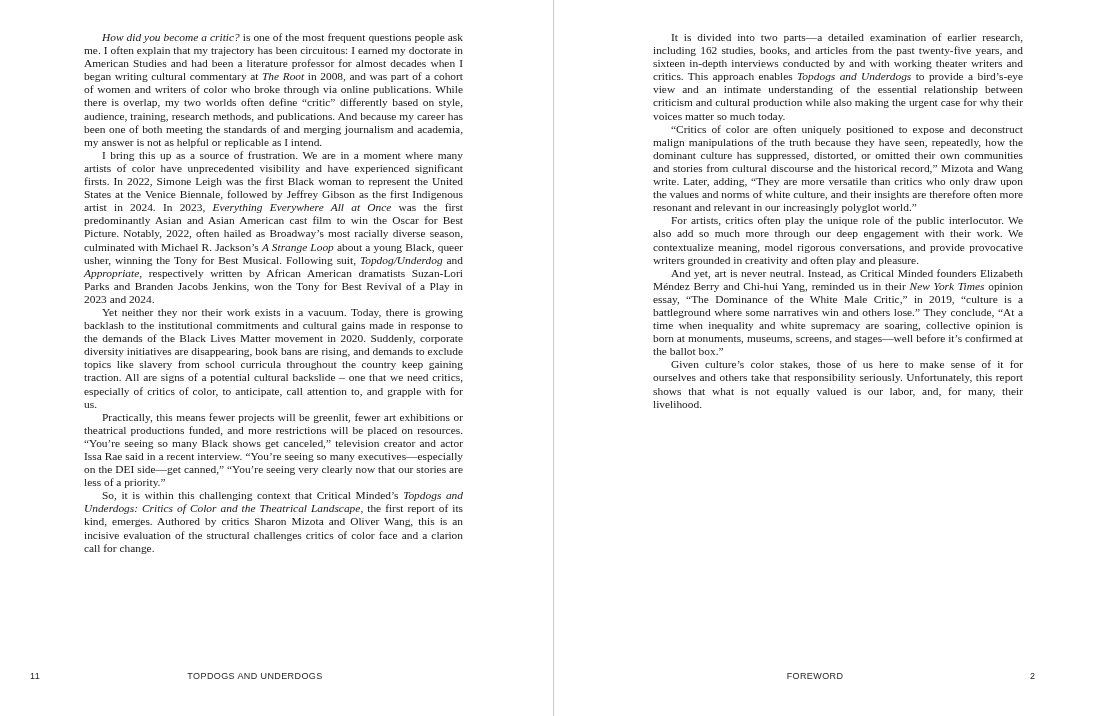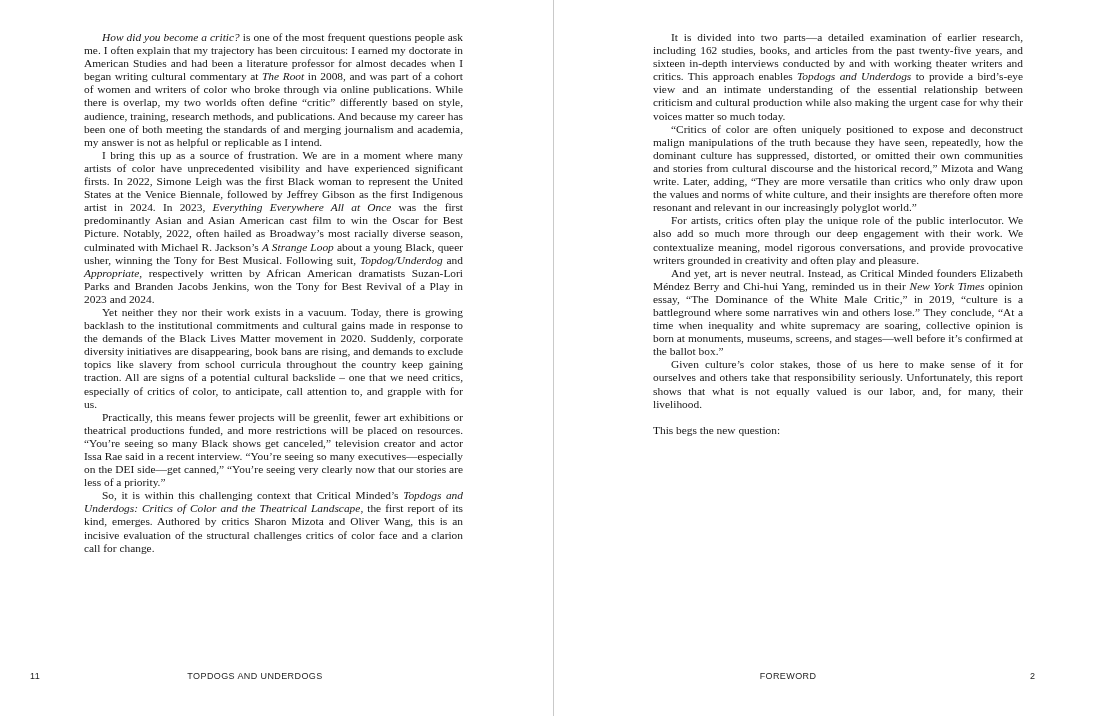--- a/index.html
+++ b/index.html
@@ -63,21 +63,21 @@
     position: absolute;
     top: 671px;
     font-family: "Liberation Sans", sans-serif;
     font-size: 9px;
     letter-spacing: 0.4px;
     color: #1c1c1c;
     white-space: nowrap;
   }
   .footer-num-left   { left: 30px; }
   .footer-title-left { left: 255px; transform: translateX(-50%); }
-  .footer-title-right{ left: 788px; transform: translateX(-50%); }
+  .footer-title-right{ left: 815px; transform: translateX(-50%); }
   .footer-num-right  { left: 1030px; }
 </style>
 </head>
 <body>
 
 <div class="spread">
 
   <div class="text-col left" id="left-col">
       <div class="para indent"><em>How did you become a critic?</em><span> is one of the most frequent questions people ask me. I often explain that my trajectory has been circuitous: I earned my doctorate in American Studies and had been a literature professor for almost decades when I began writing cultural commentary at </span><em>The Root</em><span> in 2008, and was part of a cohort of women and writers of color who broke through via online publications. While there is overlap, my two worlds often define “critic” differently based on style, audience, training, research methods, and publications. And because my career has been one of both meeting the standards of and merging journalism and academia, my answer is not as helpful or replicable as I intend.</span></div>
       <div class="para indent"><span>I bring this up as a source of frustration. We are in a moment where many artists of color have unprecedented visibility and have experienced significant firsts. In 2022, Simone Leigh was the first Black woman to represent the United States at the Venice Biennale, followed by Jeffrey Gibson as the first Indigenous artist in 2024. In 2023, </span><em>Everything Everywhere All at Once</em><span> was the first predominantly Asian and Asian American cast film to win the Oscar for Best Picture. Notably, 2022, often hailed as Broadway’s most racially diverse season, culminated with Michael R. Jackson’s </span><em>A Strange Loop</em><span> about a young Black, queer usher, winning the Tony for Best Musical. Following suit, </span><em>Topdog/Underdog</em><span> and </span><em>Appropriate</em><span>, respectively written by African American dramatists Suzan-Lori Parks and Branden Jacobs Jenkins, won the Tony for Best Revival of a Play in 2023 and 2024.</span></div>
@@ -87,21 +87,20 @@
     </div>
 
   <div class="divider" style="background: rgb(201, 201, 201);"></div>
 
   <div class="text-col right" id="right-col">
       <div class="para indent"><span>It is divided into two parts—a detailed examination of earlier research, including 162 studies, books, and articles from the past twenty-five years, and sixteen in-depth interviews conducted by and with working theater writers and critics. This approach enables </span><em>Topdogs and Underdogs</em><span> to provide a bird’s-eye view and an intimate understanding of the essential relationship between criticism and cultural production while also making the urgent case for why their voices matter so much today.</span></div>
       <div class="para indent"><span>“Critics of color are often uniquely positioned to expose and deconstruct malign manipulations of the truth because they have seen, repeatedly, how the dominant culture has suppressed, distorted, or omitted their own communities and stories from cultural discourse and the historical record,” Mizota and Wang write. Later, adding, “They are more versatile than critics who only draw upon the values and norms of white culture, and their insights are therefore often more resonant and relevant in our increasingly polyglot world.”</span></div>
       <div class="para indent"><span>For artists, critics often play the unique role of the public interlocutor. We also add so much more through our deep engagement with their work. We contextualize meaning, model rigorous conversations, and provide provocative writers grounded in creativity and often play and pleasure.</span></div>
       <div class="para indent"><span>And yet, art is never neutral. Instead, as Critical Minded founders Elizabeth Méndez Berry and Chi-hui Yang, reminded us in their </span><em>New York Times</em><span> opinion essay, “The Dominance of the White Male Critic,” in 2019, “culture is a battleground where some narratives win and others lose.” They conclude, “At a time when inequality and white supremacy are soaring, collective opinion is born at monuments, museums, screens, and stages—well before it’s confirmed at the ballot box.”</span></div>
       <div class="para indent"><span>Given culture’s color stakes, those of us here to make sense of it for ourselves and others take that responsibility seriously. Unfortunately, this report shows that what is not equally valued is our labor, and, for many, their livelihood.</span></div>
-      <div class="para spaced"><span>This begs the new question:</span></div>
     </div>
 
   <div class="footer-item footer-num-left">11</div>
 
   <div class="footer-item footer-title-left">TOPDOGS AND UNDERDOGS</div>
 
   <div class="footer-item footer-title-right">FOREWORD</div>
 
   <div class="footer-item footer-num-right">2</div>
 

